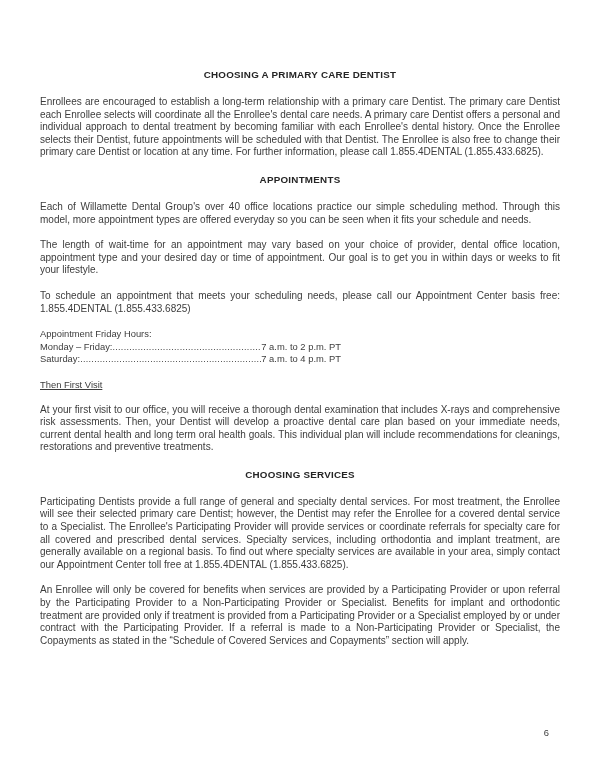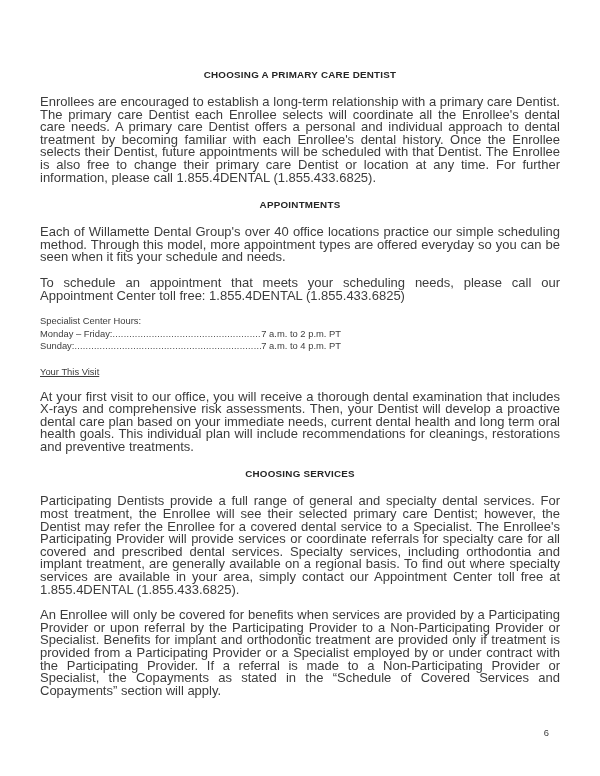--- a/index.html
+++ b/index.html
@@ -29,21 +29,21 @@
     font-weight: 700;
     letter-spacing: 0.25px;
     text-align: center;
     color: #252525;
   }
   section.gap {
     margin-top: 15px;
   }
   p.body-par {
     margin: 0 0 13px 0;
-    font-size: 13px;
+    font-size: 10px;
     line-height: 12.6px;
     text-align: justify;
     color: #3c3c3c;
   }
   .hours-block {
     width: 301px;
     margin: 0 0 13px 0;
     font-size: 9.4px;
     line-height: 12.6px;
     color: #3c3c3c;
@@ -86,38 +86,39 @@
 <div class="page">
 
   <section>
     <h1 class="section-heading">CHOOSING A PRIMARY CARE DENTIST</h1>
     <p class="body-par">Enrollees are encouraged to establish a long-term relationship with a primary care Dentist. The primary care Dentist each Enrollee selects will coordinate all the Enrollee's dental care needs. A primary care Dentist offers a personal and individual approach to dental treatment by becoming familiar with each Enrollee's dental history. Once the Enrollee selects their Dentist, future appointments will be scheduled with that Dentist. The Enrollee is also free to change their primary care Dentist or location at any time. For further information, please call 1.855.4DENTAL (1.855.433.6825).</p>
   </section>
 
   <section class="gap">
     <h1 class="section-heading">APPOINTMENTS</h1>
     <p class="body-par">Each of Willamette Dental Group's over 40 office locations practice our simple scheduling method. Through this model, more appointment types are offered everyday so you can be seen when it fits your schedule and needs.</p>
-    <p class="body-par">To schedule an appointment that meets your scheduling needs, please call our Appointment Center toll free: 1.855.4DENTAL (1.855.433.6825)</p>
+    <p class="body-par">The length of wait-time for an appointment may vary based on your choice of provider, dental office location, appointment type and your desired day or time of appointment. Our goal is to get you in within days or weeks to fit your lifestyle.</p>
+    <p class="body-par">To schedule an appointment that meets your scheduling needs, please call our Appointment Center basis free: 1.855.4DENTAL (1.855.433.6825)</p>
 
     <div class="hours-block">
-      <div class="hours-title">Specialist Center Hours:</div>
+      <div class="hours-title">Appointment Friday Hours:</div>
       <div class="hours-row">
         <span class="hours-label">Monday – Friday:</span>
         <span class="dot-leader">............................................................................................................................................</span>
         <span class="hours-time">7 a.m. to 2 p.m. PT</span>
       </div>
       <div class="hours-row">
-        <span class="hours-label">Sunday:</span>
+        <span class="hours-label">Saturday:</span>
         <span class="dot-leader">............................................................................................................................................</span>
         <span class="hours-time">7 a.m. to 4 p.m. PT</span>
       </div>
     </div>
 
     <div class="subsection">
-      <div class="subsection-title">Your This Visit</div>
+      <div class="subsection-title">Then First Visit</div>
       <p class="body-par">At your first visit to our office, you will receive a thorough dental examination that includes X-rays and comprehensive risk assessments. Then, your Dentist will develop a proactive dental care plan based on your immediate needs, current dental health and long term oral health goals. This individual plan will include recommendations for cleanings, restorations and preventive treatments.</p>
     </div>
   </section>
 
   <section class="gap">
     <h1 class="section-heading">CHOOSING SERVICES</h1>
     <p class="body-par">Participating Dentists provide a full range of general and specialty dental services. For most treatment, the Enrollee will see their selected primary care Dentist; however, the Dentist may refer the Enrollee for a covered dental service to a Specialist. The Enrollee's Participating Provider will provide services or coordinate referrals for specialty care for all covered and prescribed dental services. Specialty services, including orthodontia and implant treatment, are generally available on a regional basis. To find out where specialty services are available in your area, simply contact our Appointment Center toll free at 1.855.4DENTAL (1.855.433.6825).</p>
     <p class="body-par">An Enrollee will only be covered for benefits when services are provided by a Participating Provider or upon referral by the Participating Provider to a Non-Participating Provider or Specialist. Benefits for implant and orthodontic treatment are provided only if treatment is provided from a Participating Provider or a Specialist employed by or under contract with the Participating Provider. If a referral is made to a Non-Participating Provider or Specialist, the Copayments as stated in the “Schedule of Covered Services and Copayments” section will apply.</p>
   </section>
 

